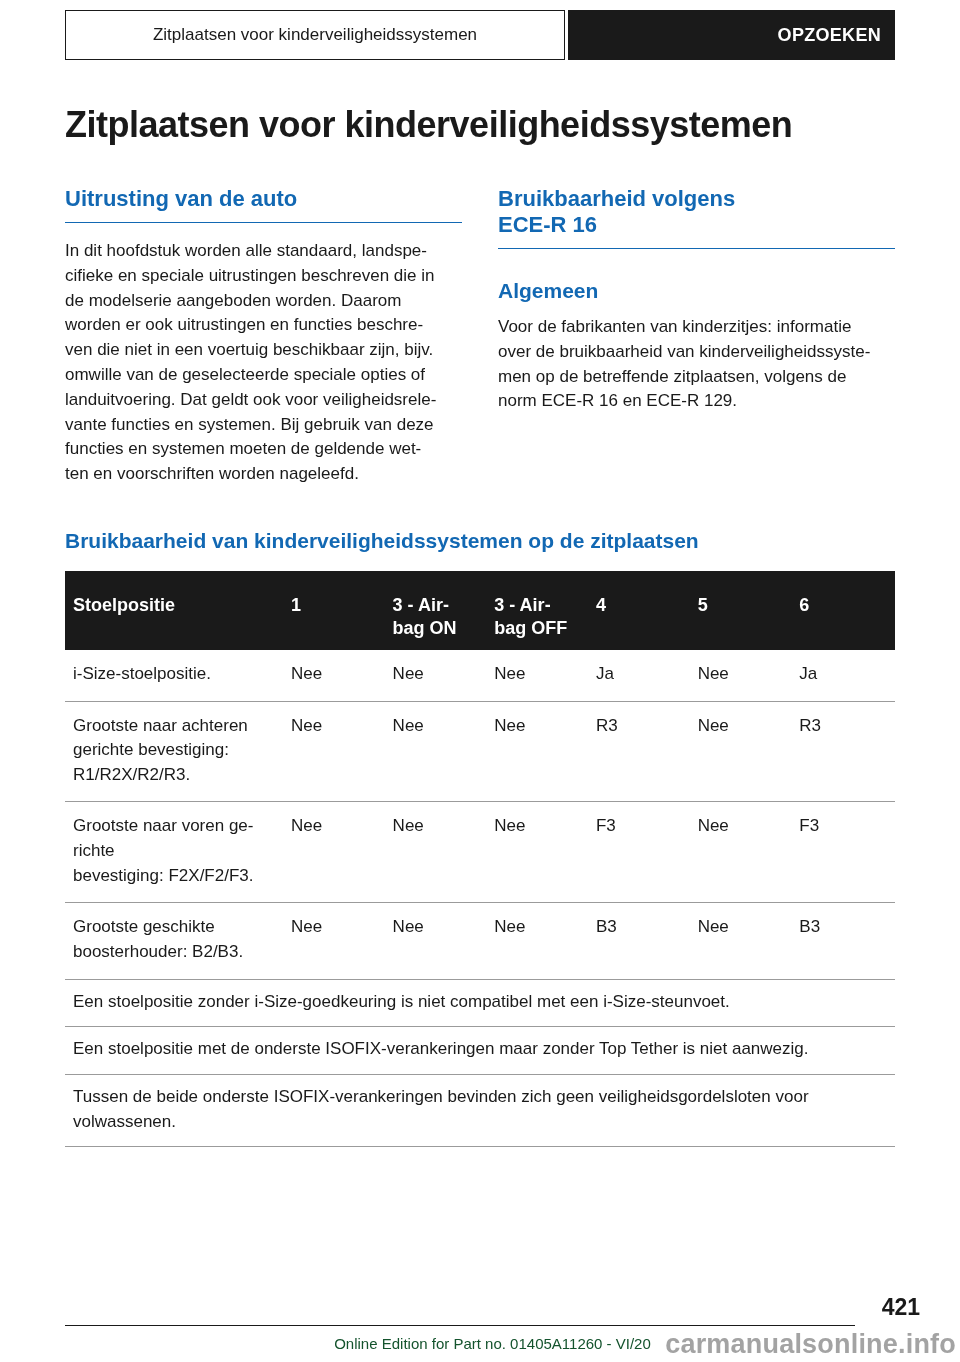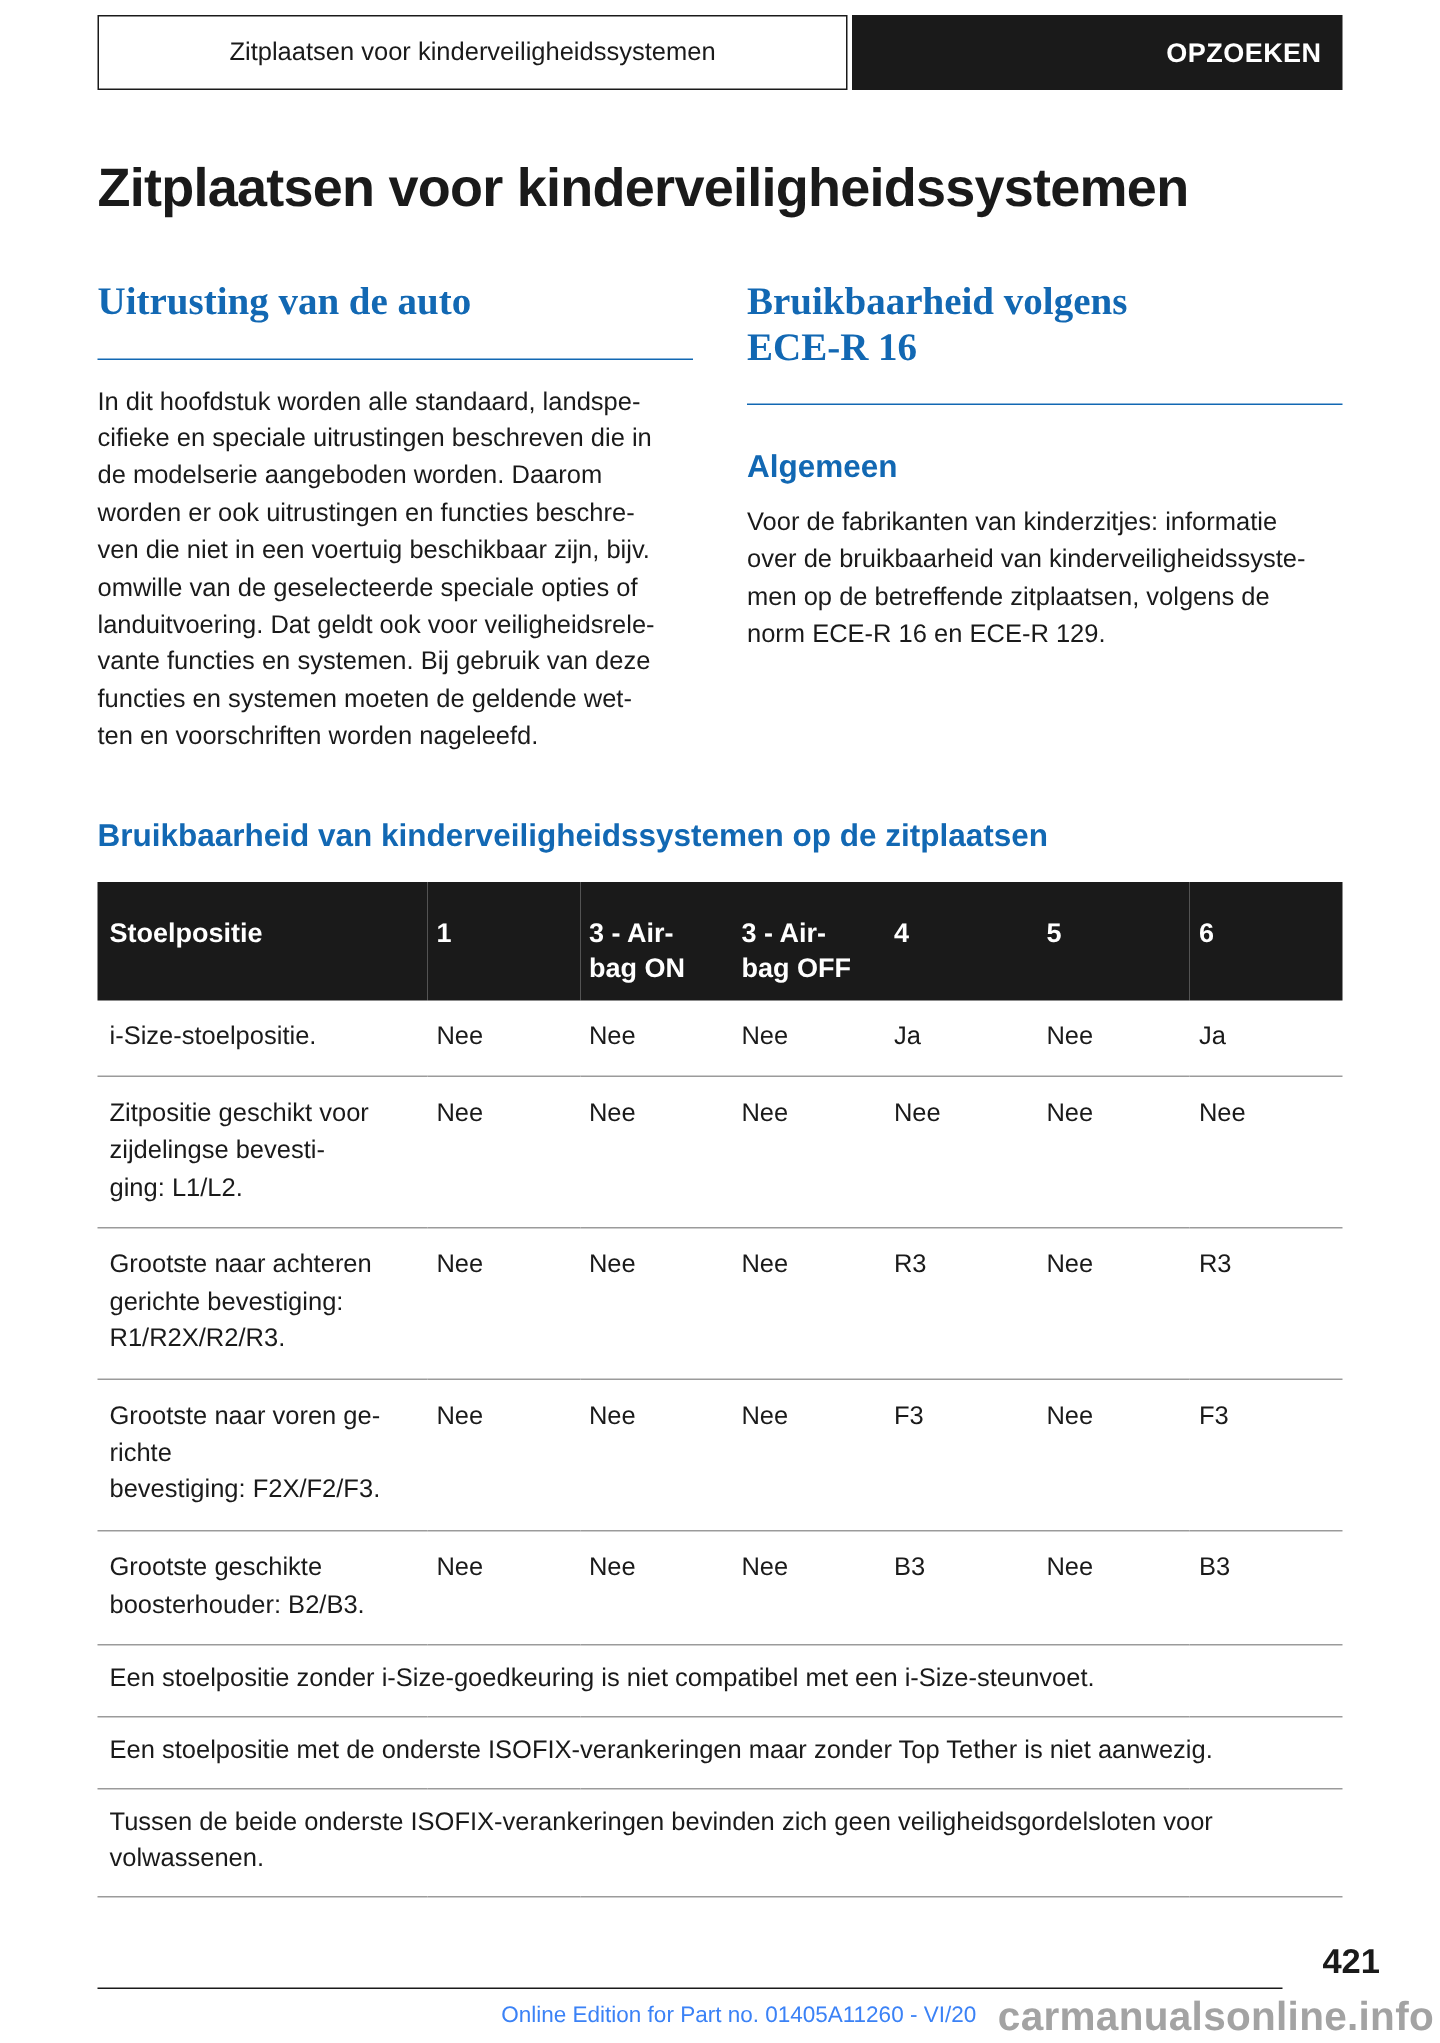--- a/index.html
+++ b/index.html
@@ -23,23 +23,23 @@
   }
   
   .page-title {
     margin-top:44px; font-size:36px; font-weight:bold; color:#1a1a1a;
     letter-spacing:-0.5px;
   }
   
   .columns { display:flex; gap:36px; margin-top:40px; }
   .col { flex:1; min-width:0; }
   .blue-heading {
-    color:var(--accent-blue,#1268b3); font-size:26px; font-weight:bold;
-    line-height:1.18; padding-bottom:22px;
-    border-bottom:1px solid var(--accent-blue,#1268b3); white-space:pre-line;font-family:Liberation Serif, serif;
+    color:var(--accent-blue,#1268b3); font-size:22px; font-weight:bold;
+    line-height:1.18; padding-bottom:10px;
+    border-bottom:1px solid var(--accent-blue,#1268b3); white-space:pre-line;
   }
   .body-text {
     margin-top:16px; font-size:17px; line-height:1.46; color:#1a1a1a;
     white-space:pre-line;
   }
   .blue-sub { color:var(--accent-blue,#1268b3); font-size:21px; font-weight:bold; }
   .col .blue-sub { margin-top:30px; }
   .col .body-text.after-sub { margin-top:12px; }
   .table-title { margin-top:42px; }
   
@@ -54,21 +54,21 @@
     font-size:17px; color:#1a1a1a; padding:12px 6px 14px 6px;
     vertical-align:top; border-bottom:1px solid #9b9b9b; line-height:1.45;
     white-space:pre-line;
   }
   table.compat tbody td.row-label { padding-left:8px; }
   table.compat tbody tr.note-row td { padding:10px 2px 12px 8px; }
   
   .footer { position:absolute; left:65px; right:40px; bottom:6px; }
   .page-number { text-align:right; font-size:23px; font-weight:bold; color:#1a1a1a; }
   .footer-rule { border-top:1px solid #1a1a1a; margin-top:4px; margin-right:65px; }
-  .edition { text-align:center; font-size:15px; color:#3b82f6; margin-top:9px; padding-bottom:4px; }
+  .edition { text-align:center; font-size:15px; color:#14532d; margin-top:9px; padding-bottom:4px; }
   .watermark {
     position:absolute; right:4px; bottom:2px; font-size:27px; font-weight:600;
     color:#a3a3a3; letter-spacing:0.2px;
   }
 </style>
 </head>
 <body>
 
 <div class="page">
 
@@ -137,31 +137,20 @@
       <tr>
         <td class="row-label">i-Size-stoelpositie.</td>
         <td>Nee</td>
         <td>Nee</td>
         <td>Nee</td>
         <td>Ja</td>
         <td>Nee</td>
         <td>Ja</td>
       </tr>
       <tr>
-        <td class="row-label">Zitpositie geschikt voor
-zijdelingse bevesti-
-ging: L1/L2.</td>
-        <td>Nee</td>
-        <td>Nee</td>
-        <td>Nee</td>
-        <td>Nee</td>
-        <td>Nee</td>
-        <td>Nee</td>
-      </tr>
-      <tr>
         <td class="row-label">Grootste naar achteren
 gerichte bevestiging:
 R1/R2X/R2/R3.</td>
         <td>Nee</td>
         <td>Nee</td>
         <td>Nee</td>
         <td>R3</td>
         <td>Nee</td>
         <td>R3</td>
       </tr>

